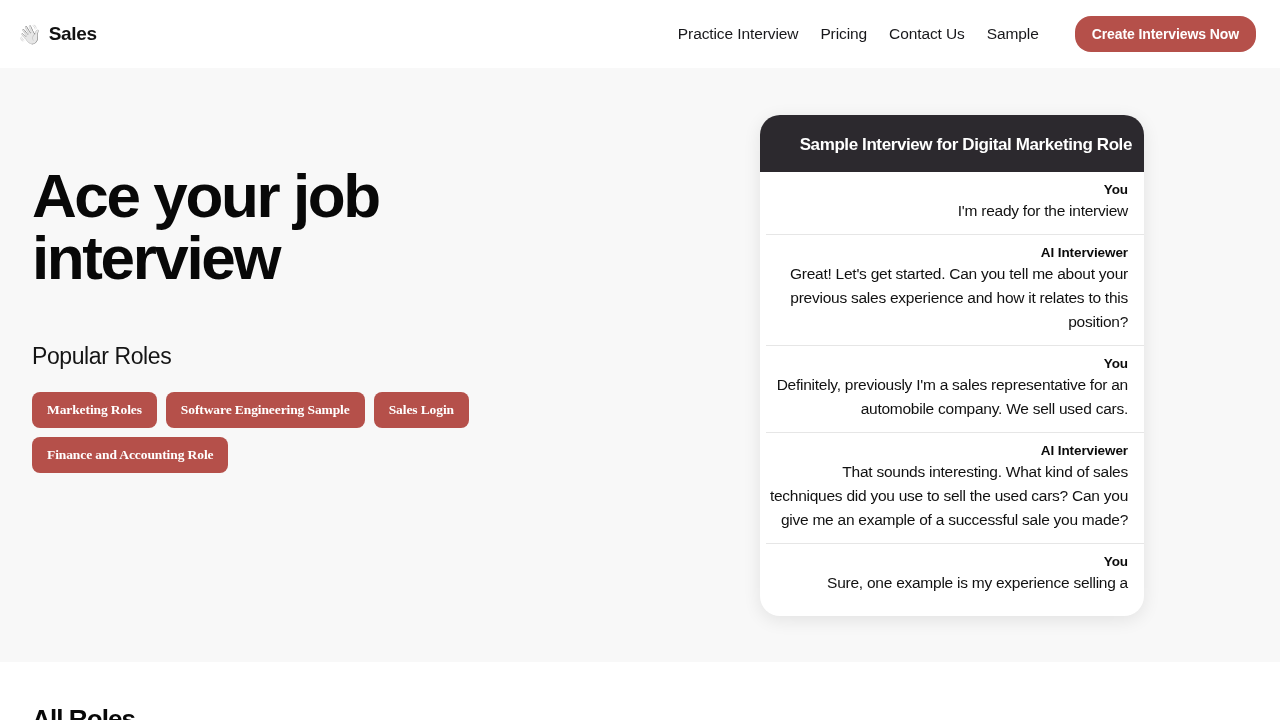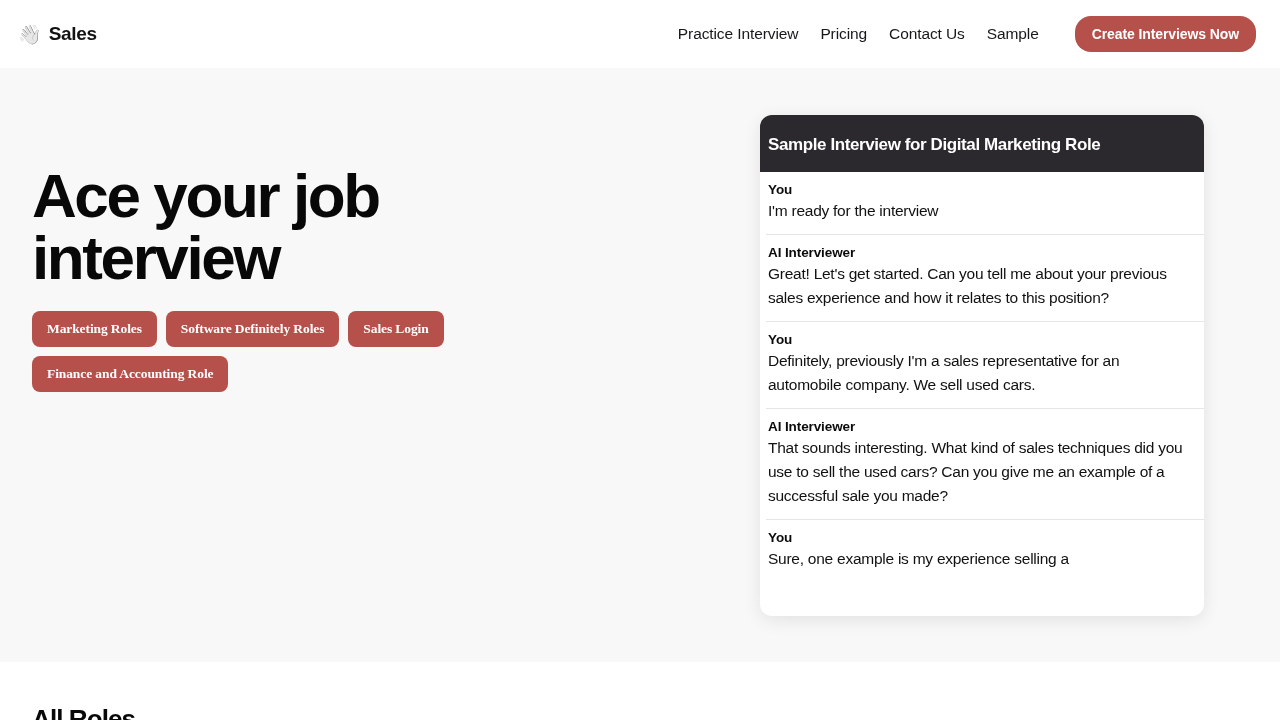--- a/index.html
+++ b/index.html
@@ -139,28 +139,29 @@
 
   
   .hero-right {
     flex: 1;
     padding-top: 47px;
     display: flex;
     justify-content: flex-start;
   }
 
   .chat-card {
-    width: 444px;
+    width: 384px;
     height: 501px;
     background: #ffffff;
-    border-radius: 12px;
+    border-radius: 20px;
     box-shadow: 0 4px 18px rgba(0,0,0,0.09);
     overflow: hidden;
     display: flex;
     flex-direction: column;
+    text-align: right;
   }
 
   .chat-header {
     background: #2c292e;
     color: #ffffff;
     padding: 16px 12px 14px 8px;
     flex: none;
   }
   .chat-header-title {
     font-size: 17px;
@@ -225,24 +226,25 @@
     <button class="nav-cta">Create Interviews Now</button>
   </div>
 </div>
 
 <div class="hero">
   <div class="hero-inner">
 
     <div class="hero-left">
       <h1 class="hero-title">Ace your job interview</h1>
 
+      <h2 class="popular-title">Popular Roles</h2>
 
       <div class="roles">
         <button class="role-tag">Marketing Roles</button>
-        <button class="role-tag">Software Definitely Roles</button>
+        <button class="role-tag">Software Engineering Sample</button>
         <button class="role-tag">Sales Login</button>
         <button class="role-tag">Finance and Accounting Role</button>
       </div>
     </div>
 
     <div class="hero-right">
       <div class="chat-card">
 
         <div class="chat-header">
           <div class="chat-header-title">Sample Interview for Digital Marketing Role</div>

